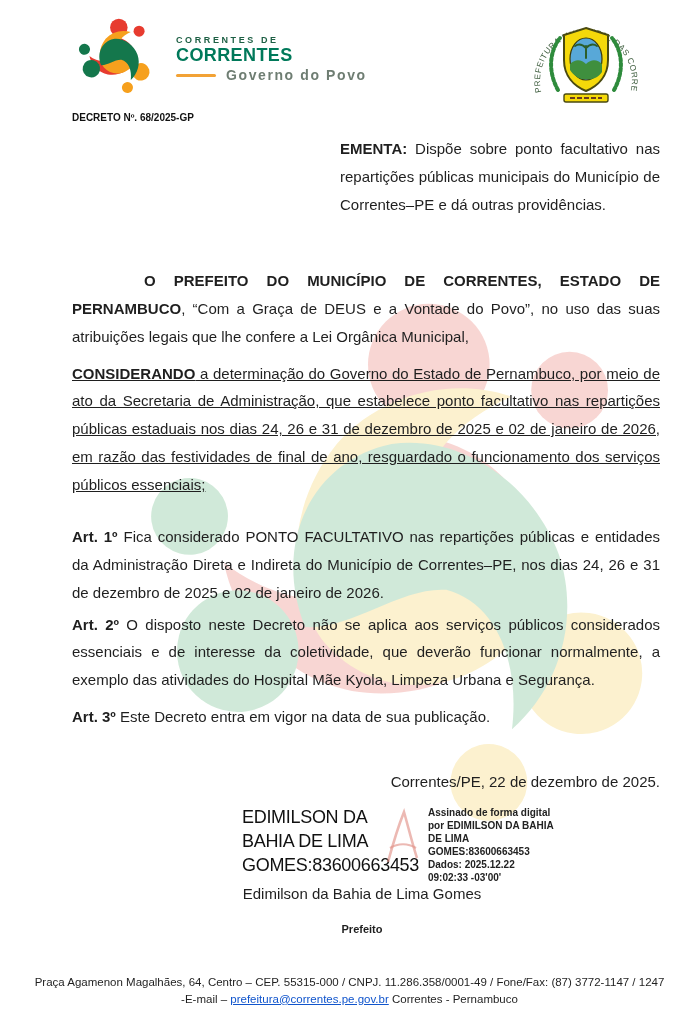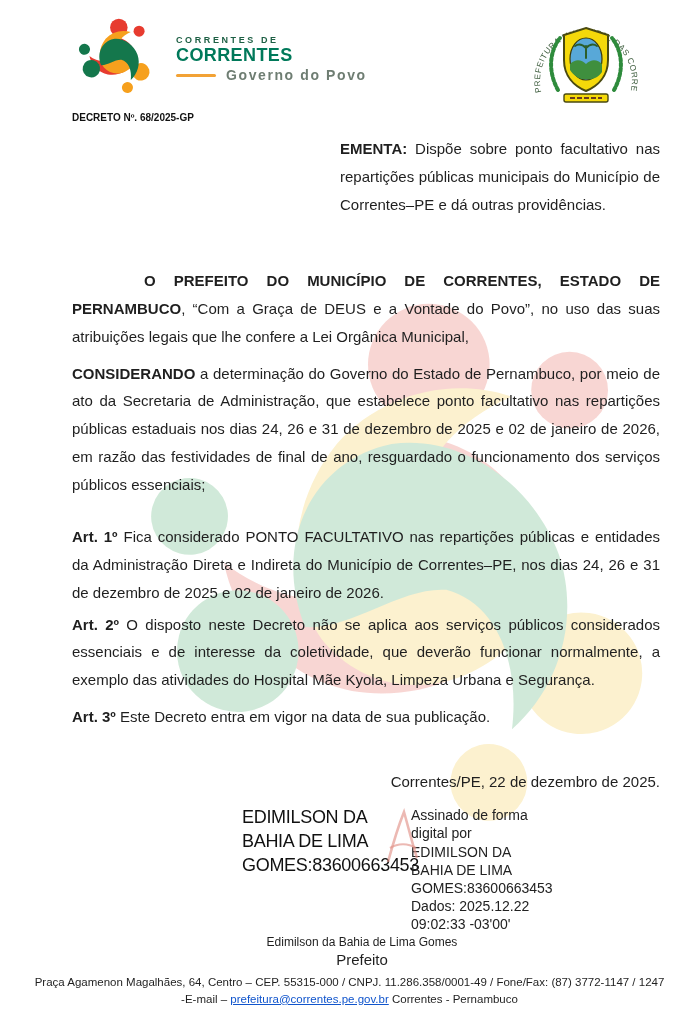--- a/index.html
+++ b/index.html
@@ -47,47 +47,48 @@
     width: 588px;
     z-index: 1;
     font-size: 15px;
     line-height: 1.85;
   }
   .doc-title { font-size: 10px; font-weight: bold; line-height: 1.2; color: #111; }
   p.just { text-align: justify; }
   .b { font-weight: bold; }
   .ementa { margin-top: 11px; margin-left: 268px; width: 320px; }
   .preamble { margin-top: 49px; text-indent: 72px; }
-  .considerando { margin-top: 9px; }
+  .considerando { margin-top: 9px; text-decoration: underline; }
   .decreta { margin-top: 14px; font-weight: bold; }
   .art1 { margin-top: 25px; }
   .art2 { margin-top: 4px; }
   .art3 { margin-top: 9px; }
   .dateline { margin-top: 37px; text-align: right; }
 
   
   .sig-row { position: relative; margin-top: 11px; margin-left: 170px; display: flex; align-items: flex-start; }
   .sig-big {
     width: 152px;
     font-size: 18px;
     letter-spacing: -0.3px;
     line-height: 1.32;
     color: #111;
   }
   .sig-adobe { position: absolute; left: 142px; top: 2px; width: 36px; height: 58px; }
   .sig-small {
-    margin-left: 17px;
+    margin-left: 34px;
     width: 128px;
-    font-size: 14px;
+    font-size: 10px;
     line-height: 1.3;
     color: #222;
+    font-weight: bold;
   }
   .sig-center { margin-left: 130px; width: 320px; text-align: center; }
-  .sig-name { font-size: 12px; line-height: 1.35; }
-  .sig-title { font-size: 15px; font-weight: normal; line-height: 1.35; }
+  .sig-name { font-size: 15px; line-height: 1.35; }
+  .sig-title { font-size: 11px; font-weight: bold; line-height: 1.35; margin-top: 17px; }
 
   
   .footer {
     position: absolute;
     left: 0;
     bottom: 16px;
     width: 699px;
     text-align: center;
     font-size: 11.5px;
     line-height: 1.5;

